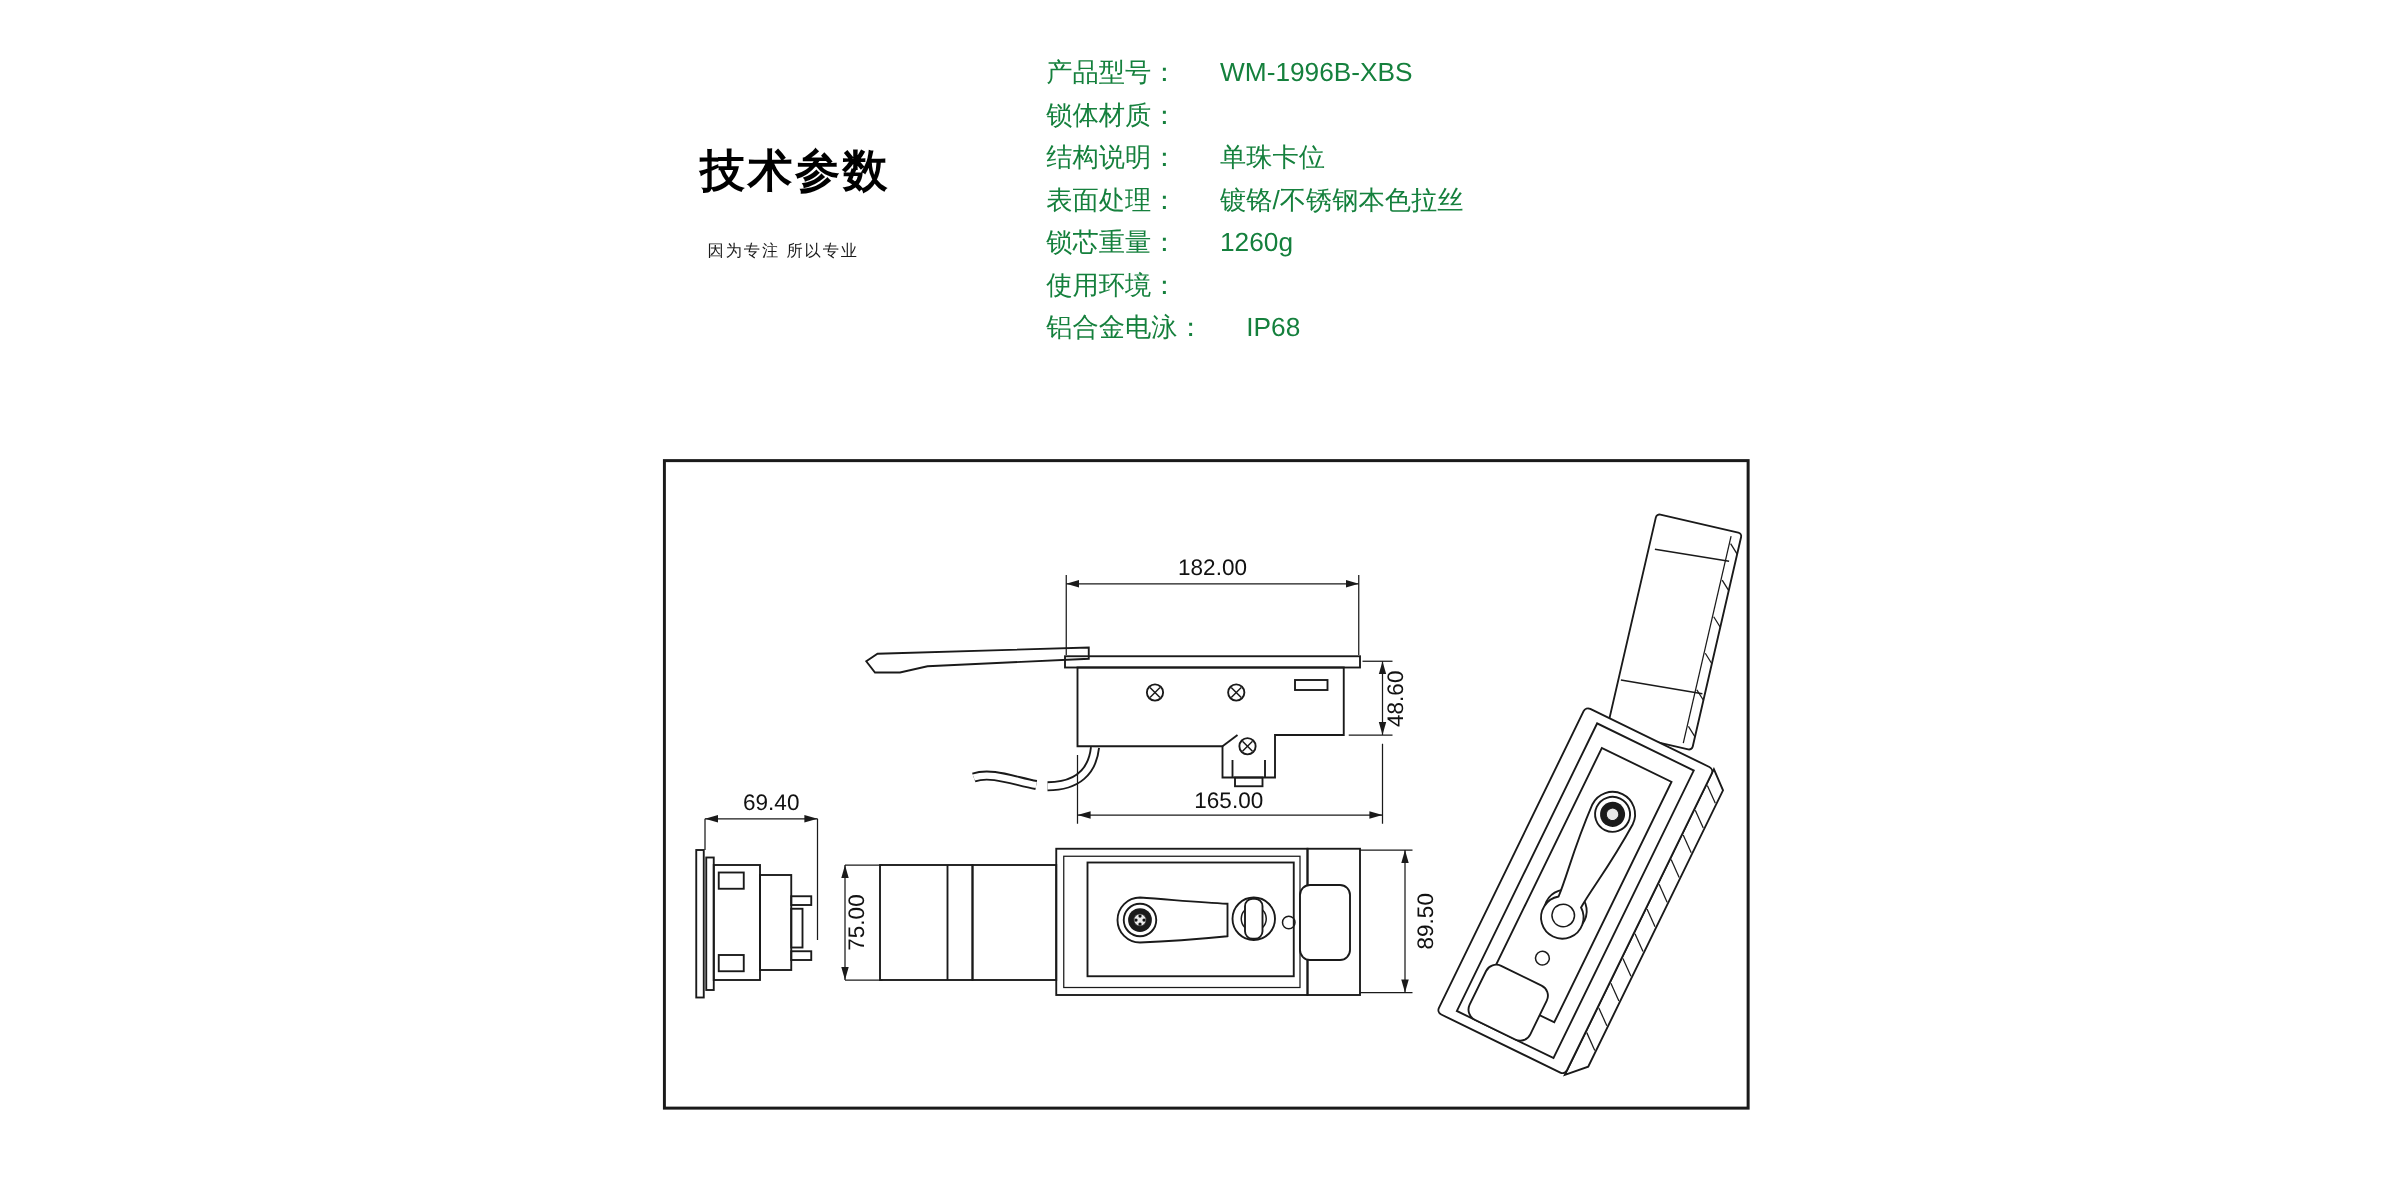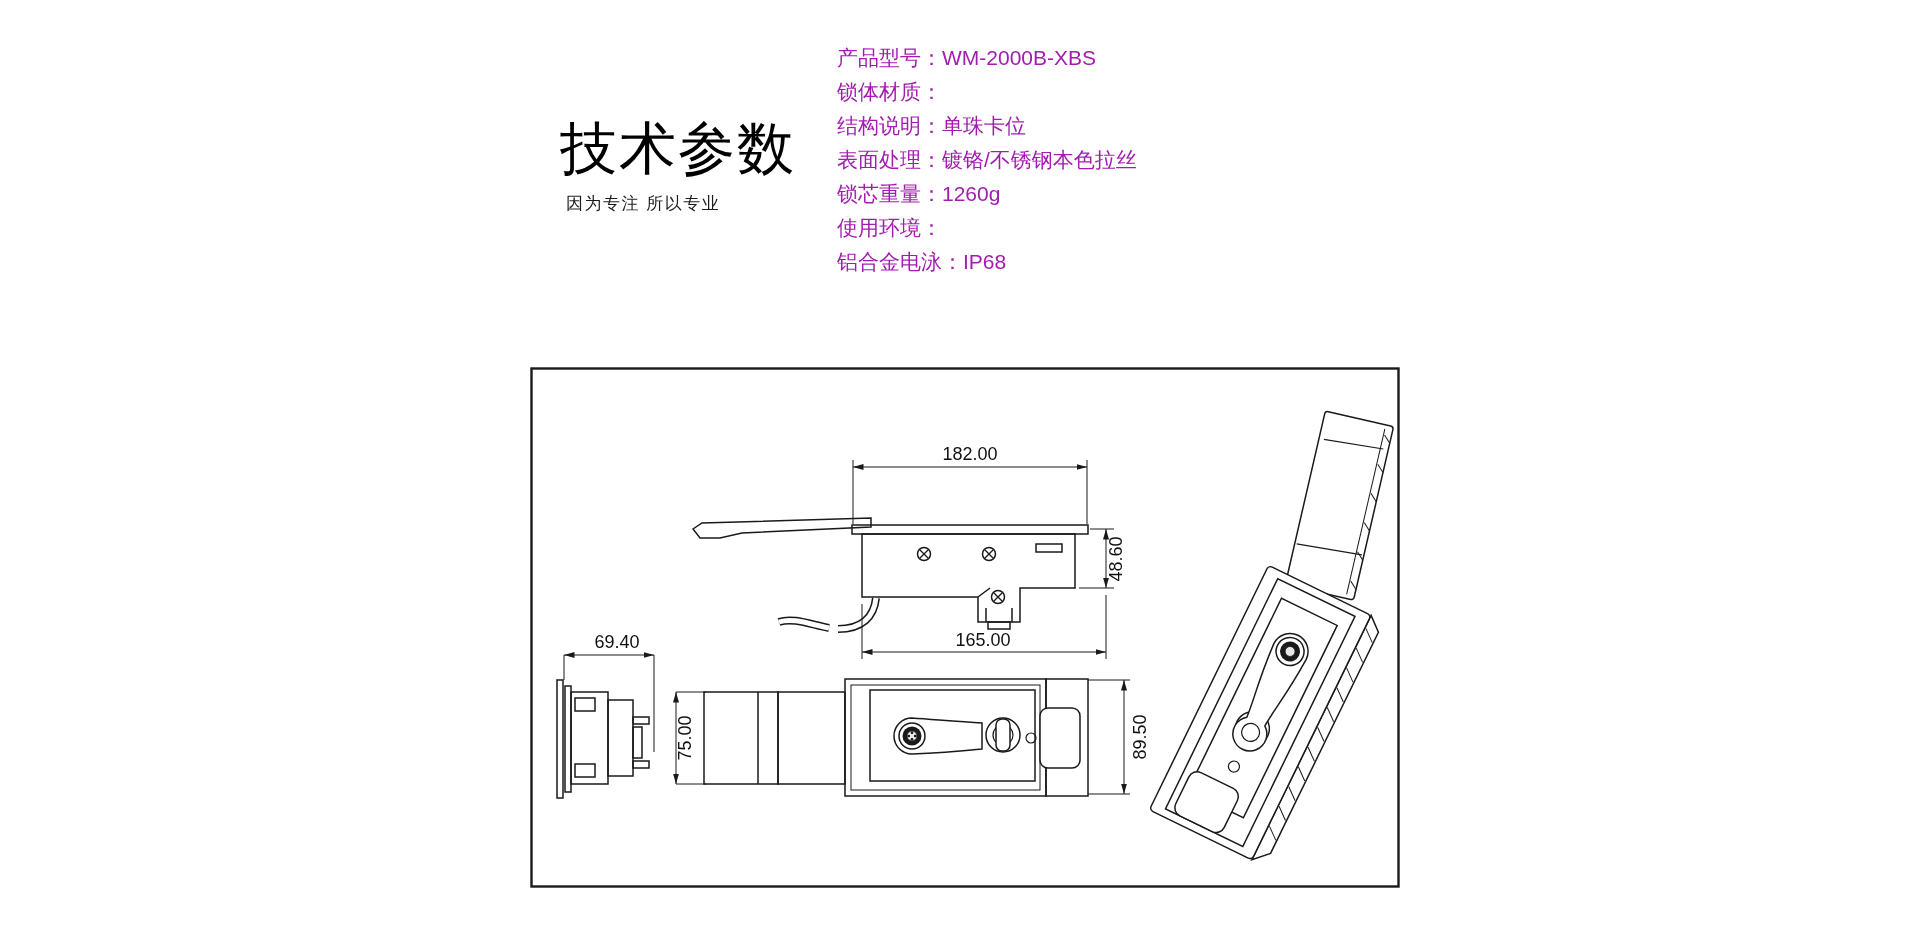--- a/index.html
+++ b/index.html
@@ -2,45 +2,45 @@
 <html><head>
 <meta charset="utf-8">
 <style>
   html,body{margin:0;padding:0;background:#ffffff;}
   .page{
     position:relative;width:1920px;height:944px;background:#ffffff;overflow:hidden;
     font-family:"Liberation Sans","DejaVu Sans",sans-serif;color:#111;
   }
   .hero-title{
     position:absolute;left:560px;top:116px;
-    font-size:57px;font-weight:400;letter-spacing:2px;color:#000;line-height:1.15;
+    font-size:36px;font-weight:700;letter-spacing:2px;color:#000;line-height:1.15;
   }
   .hero-subtitle{
     position:absolute;left:566px;top:192px;
-    font-size:17px;letter-spacing:1.5px;color:#1c1c1c;
+    font-size:13px;letter-spacing:1.5px;color:#1c1c1c;
   }
   .spec-list{position:absolute;left:837px;top:44px;}
-  .spec-row{display:flex;align-items:baseline;height:34px;font-size:21px;color:#a21caf;}
+  .spec-row{display:flex;align-items:baseline;height:34px;font-size:21px;color:#15803d;gap:34px;}
   .spec-label{flex:0 0 101px;white-space:nowrap;}
   .spec-value{white-space:nowrap;}
   .drawing{position:absolute;left:530px;top:367px;width:870px;height:559px;}
   svg text{font-family:"Liberation Sans","DejaVu Sans",sans-serif;font-size:18px;fill:#111;}
 </style>
 </head>
 <body>
 
 <div class="page">
 
   <div class="hero-title">技术参数</div>
   <div class="hero-subtitle">因为专注 所以专业</div>
 
   <div class="spec-list">
     <div class="spec-row">
       <span class="spec-label">产品型号：</span>
-      <span class="spec-value">WM-2000B-XBS</span>
+      <span class="spec-value">WM-1996B-XBS</span>
     </div>
     <div class="spec-row">
       <span class="spec-label">锁体材质：</span>
     </div>
     <div class="spec-row">
       <span class="spec-label">结构说明：</span>
       <span class="spec-value">单珠卡位</span>
     </div>
     <div class="spec-row">
       <span class="spec-label">表面处理：</span>

